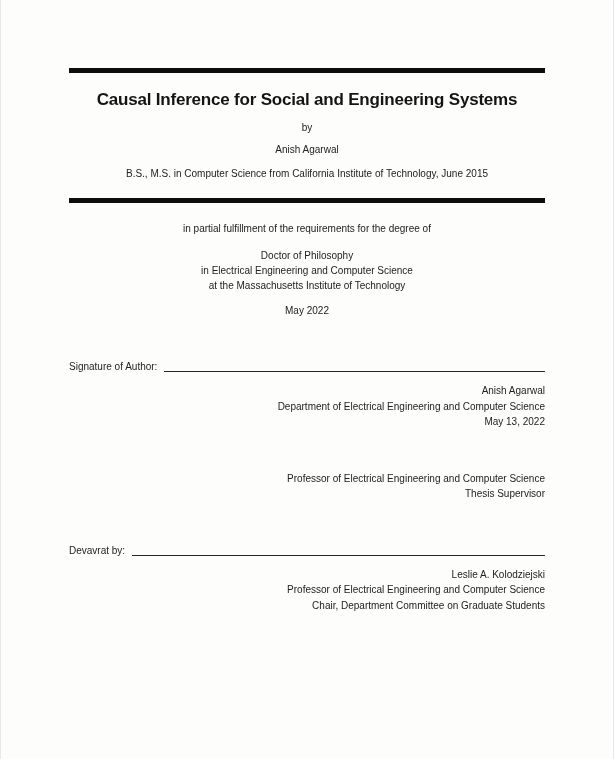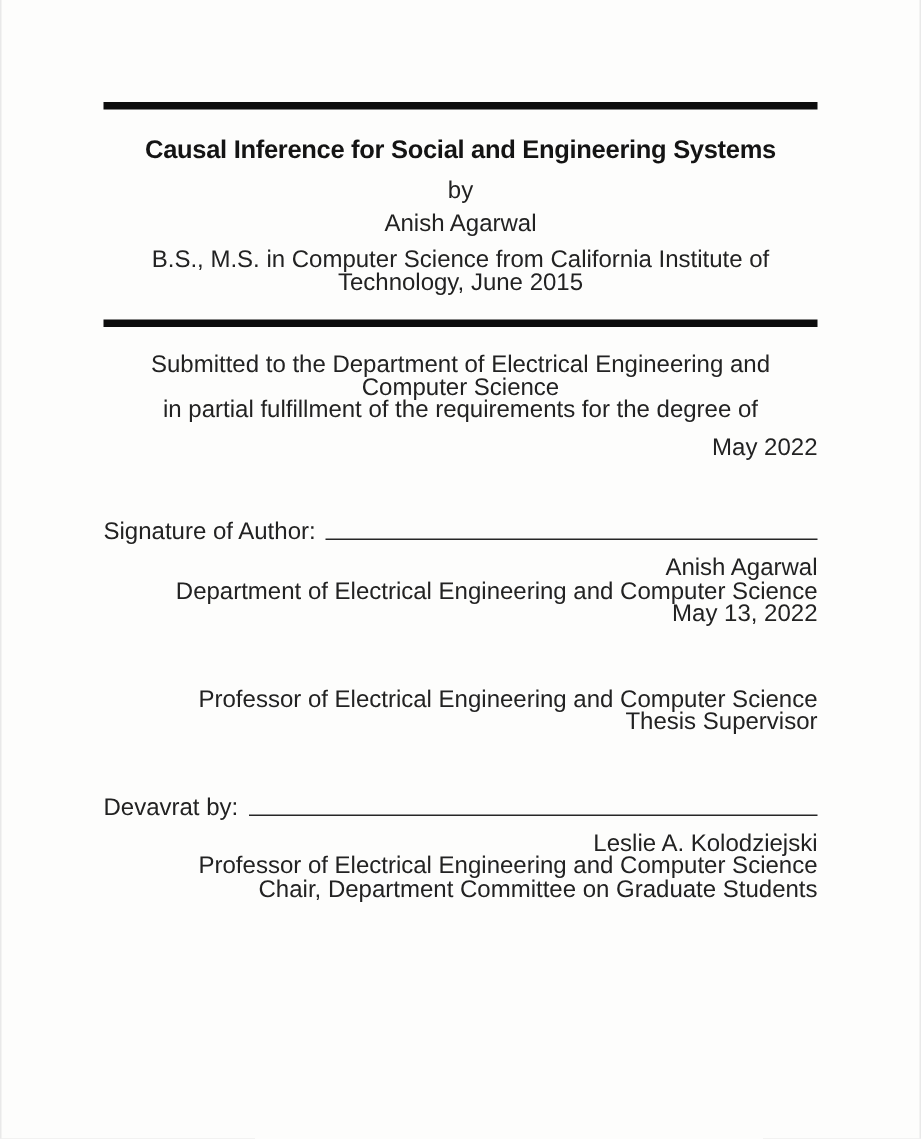--- a/index.html
+++ b/index.html
@@ -26,31 +26,31 @@
   .title {
     margin-top: 17px;
     font-size: 17px;
     font-weight: bold;
     letter-spacing: -0.2px;
     text-align: center;
     line-height: 20px;
     color: #141414;
   }
   .line, .para, .sig-label {
-    font-size: 16px;
+    font-size: 10px;
     line-height: 15px;
     color: #222;
   }
   .center { text-align: center; }
   .byline       { margin-top: 10px; }
   .author-name  { margin-top: 7px; }
   .credentials  { margin-top: 9px; }
   .submission   { margin-top: 18px; }
   .degree       { margin-top: 12px; }
-  .degree-date  { margin-top: 10px; text-align: right; }
+  .degree-date  { margin-top: 10px; }
   .copyright    { margin-top: 21px; }
   .sig-block    { margin-top: 41px; }
   .sig-row {
     display: flex;
     align-items: flex-end;
   }
   .sig-label { white-space: nowrap; }
   .sig-line {
     flex: 1;
     border-bottom: 1.4px solid #262626;
@@ -75,24 +75,28 @@
 
     <div class="line center byline">by</div>
 
     <div class="line center author-name">Anish Agarwal</div>
 
     <div class="line center credentials">B.S., M.S. in Computer Science from California Institute of Technology, June 2015</div>
 
     <div class="rule rule-mid"></div>
 
     <div class="para center submission">
-      <div class="line">Submitted to the Department of Electrical Engineering and Computer Science</div>
       <div class="line">in partial fulfillment of the requirements for the degree of</div>
     </div>
 
+    <div class="para center degree">
+      <div class="line">Doctor of Philosophy</div>
+      <div class="line">in Electrical Engineering and Computer Science</div>
+      <div class="line">at the Massachusetts Institute of Technology</div>
+    </div>
 
     <div class="line center degree-date">May 2022</div>
 
 
     <div class="sig-block">
       <div class="sig-row">
         <span class="sig-label">Signature of Author:</span>
         <span class="sig-line"></span>
       </div>
       <div class="sig-right">

